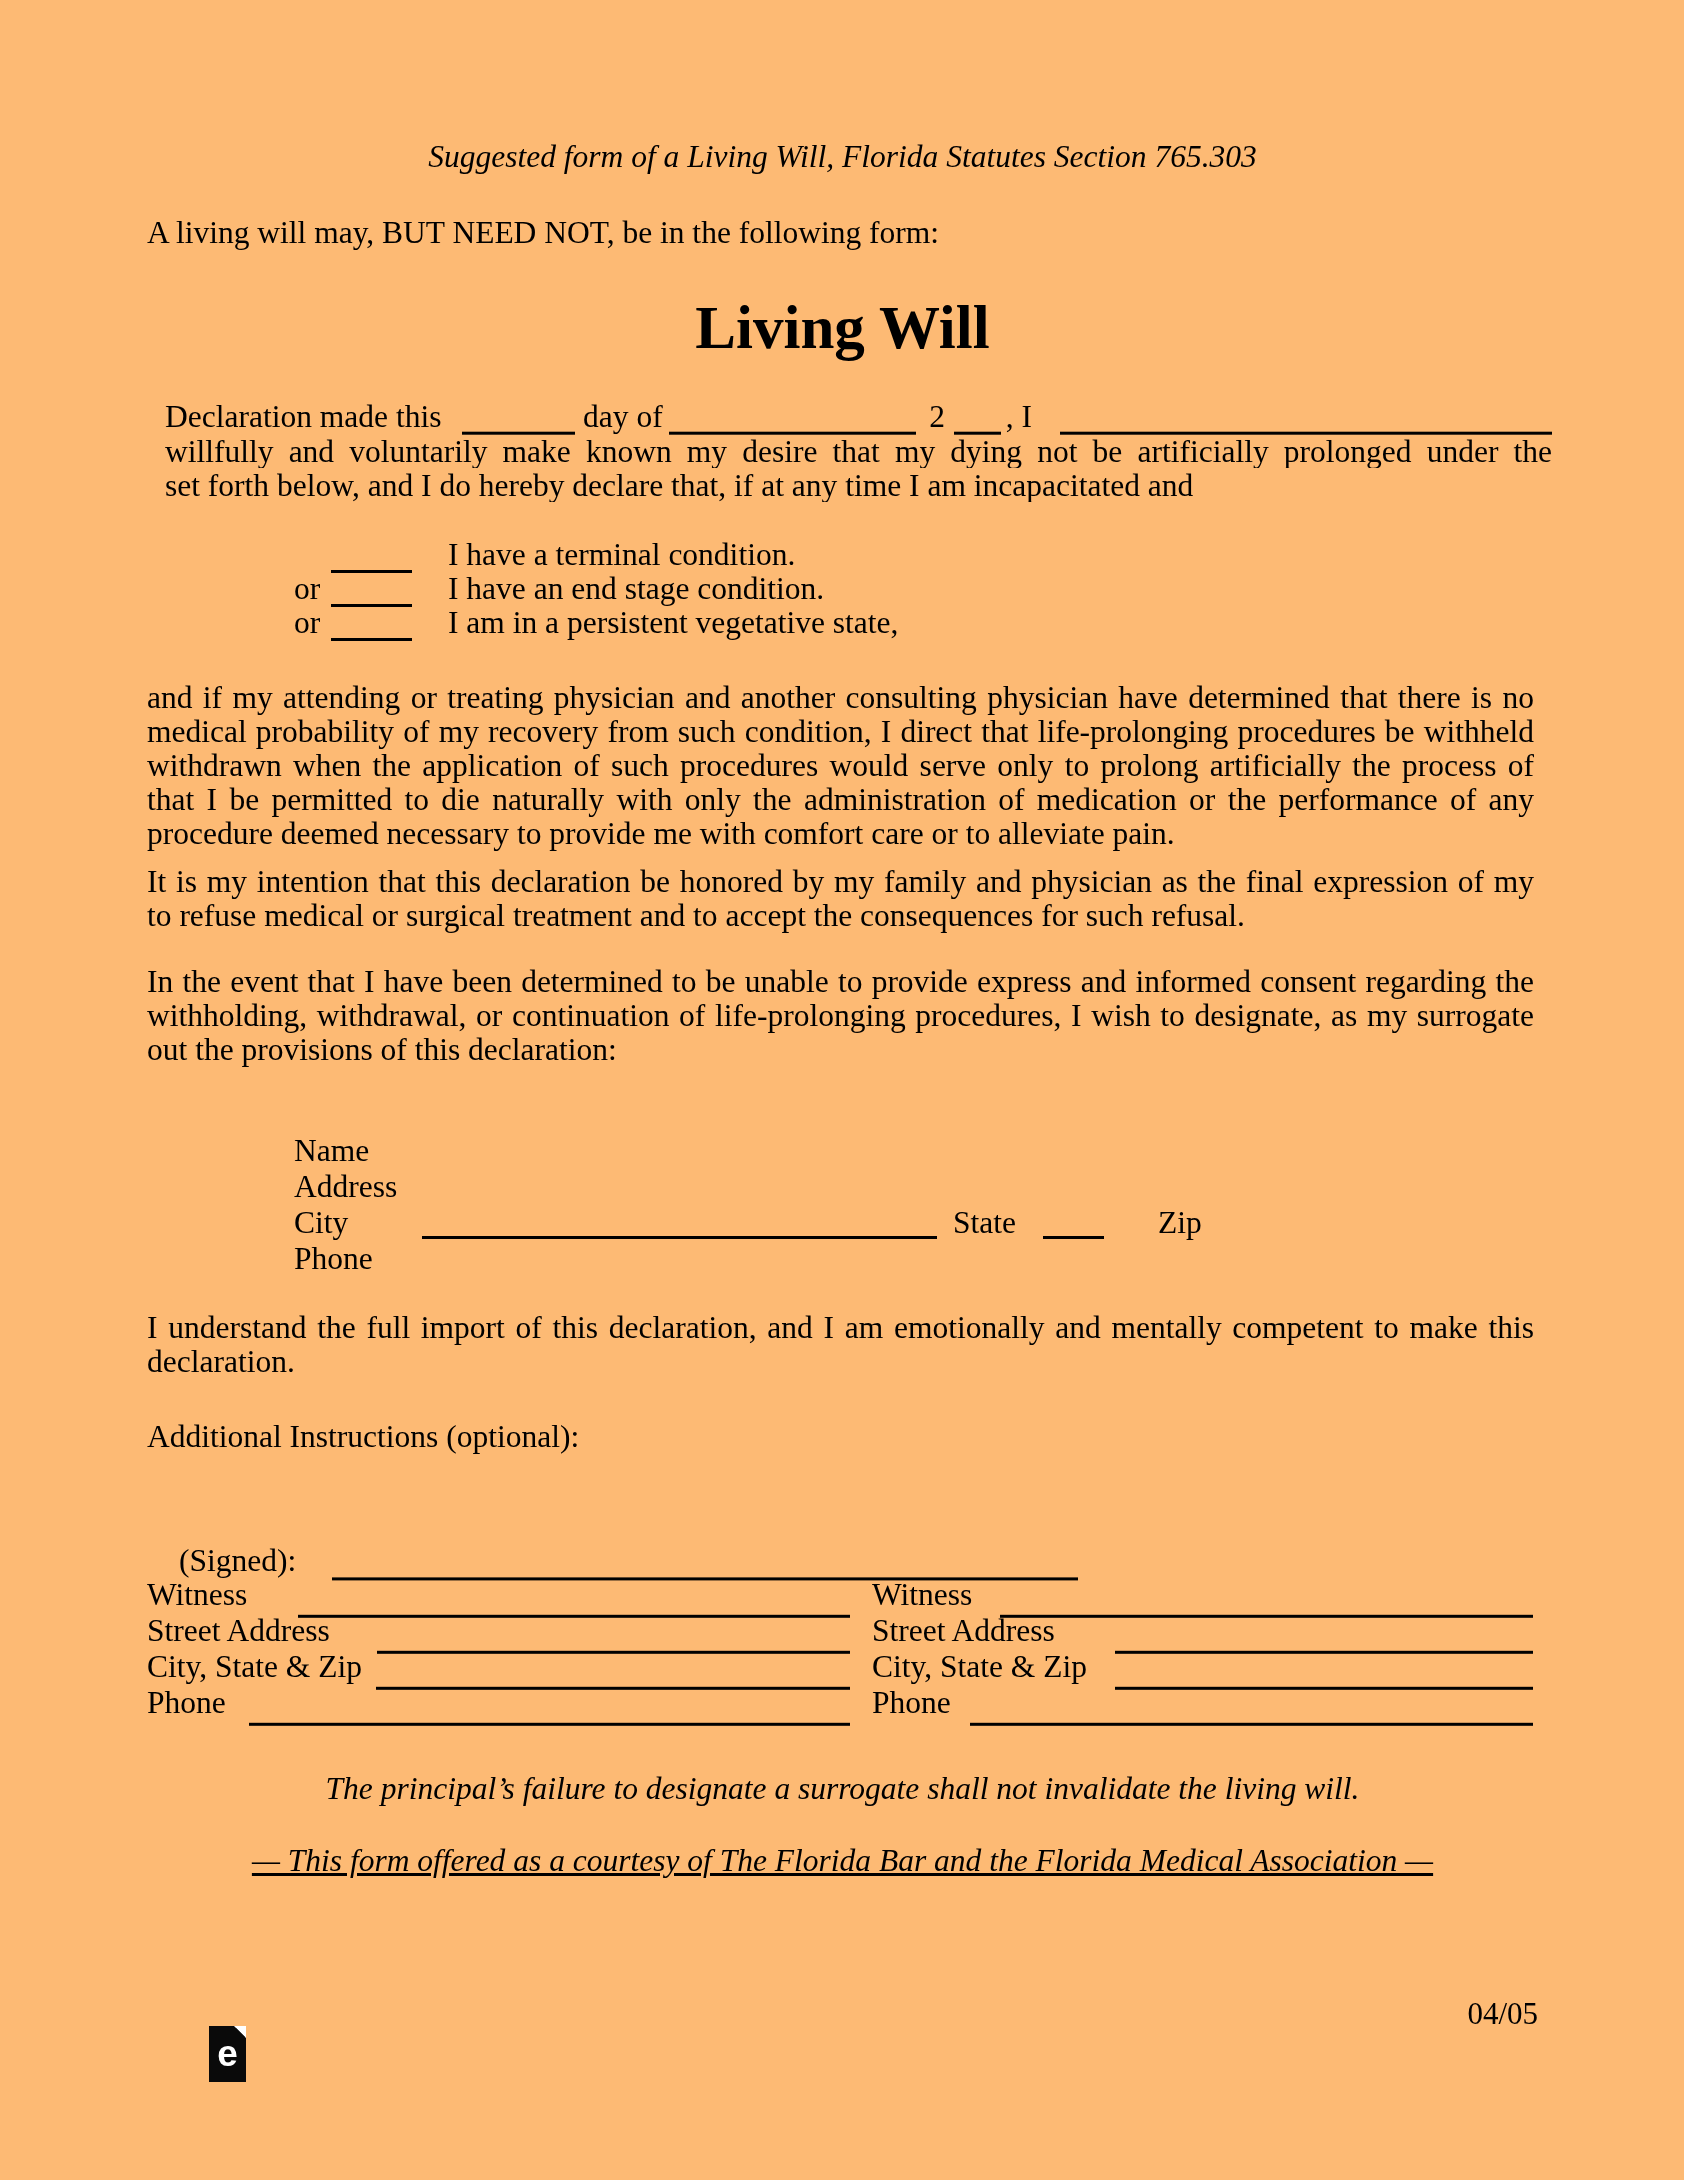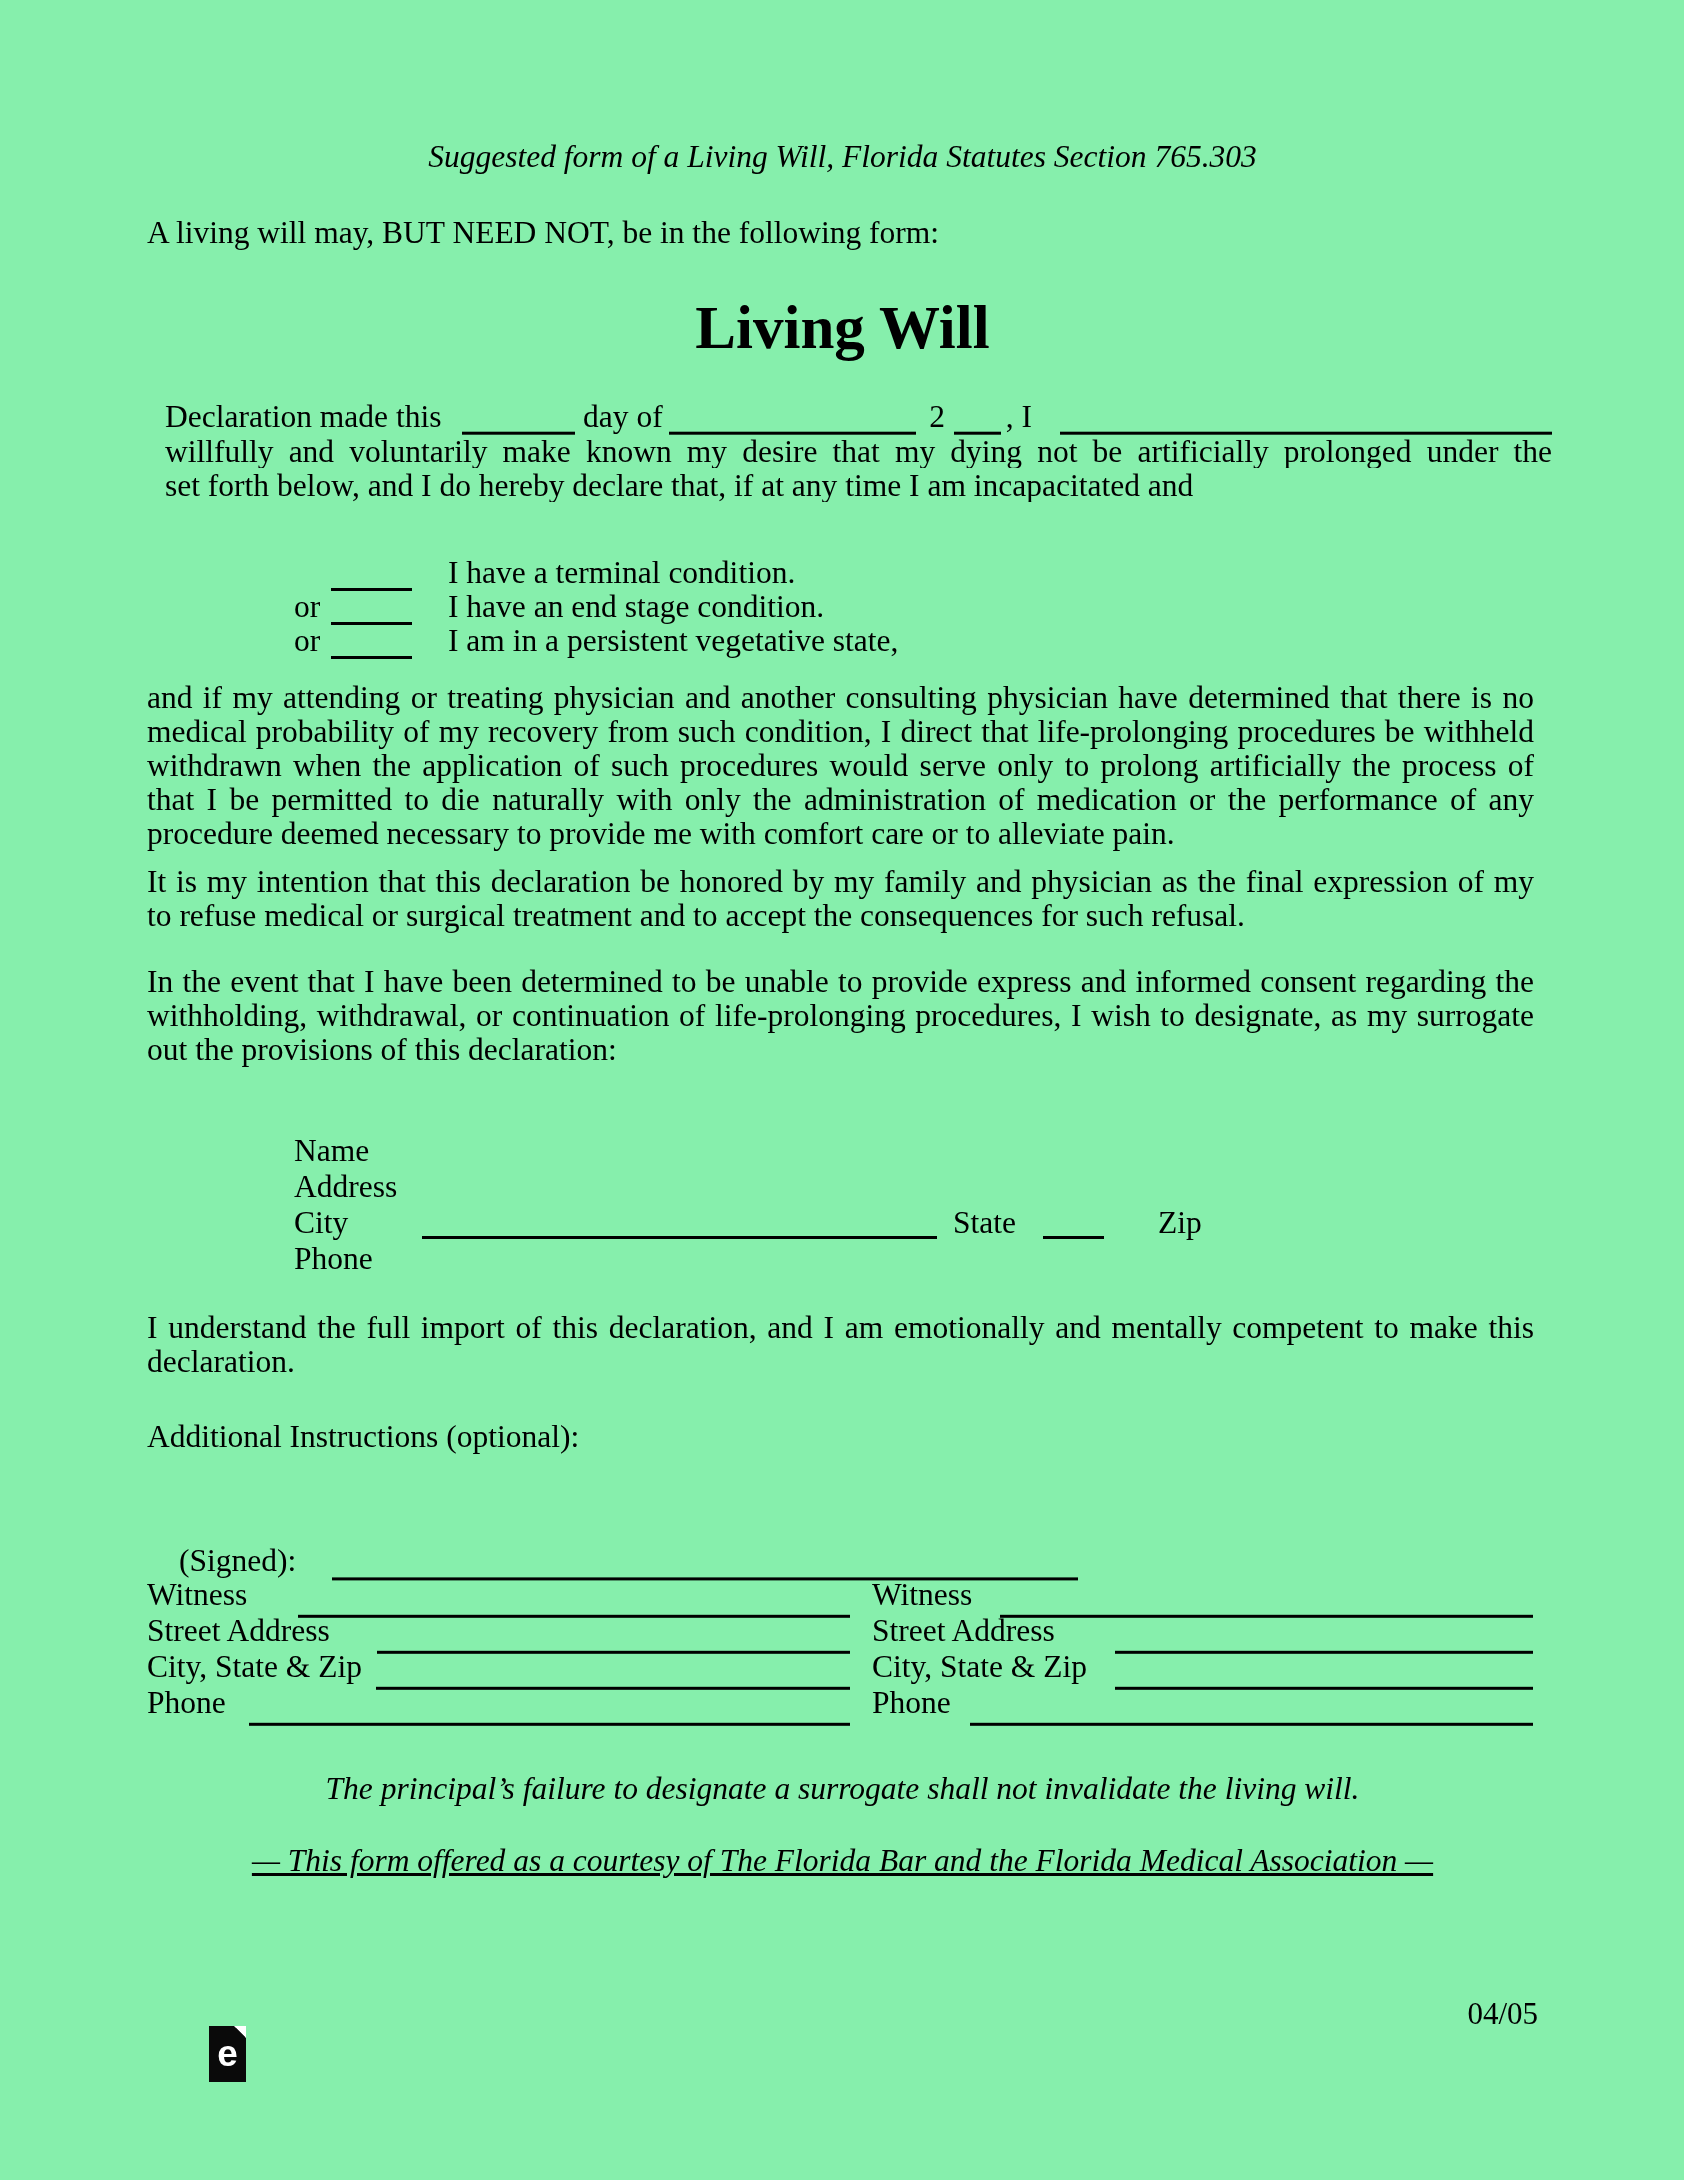--- a/index.html
+++ b/index.html
@@ -1,19 +1,19 @@
 <!DOCTYPE html>
 <html style="font-size:13.6px"><head>
 <meta charset="utf-8">
 <style>
   html,body{margin:0;padding:0;background:#e8e8e8;}
   .page{
     position:relative;
     width:1685px;height:2181px;
-    background:#86efac;color:#000;
+    background:#fdba74;color:#000;
     font-family:"Liberation Serif","DejaVu Serif",serif;
     font-size:31.5px;line-height:34px;
     overflow:hidden;
   }
   .abs{position:absolute;}
   .centered{left:0;right:0;text-align:center;}
   .ital{font-style:italic;}
   .title{font-weight:bold;font-size:61px;line-height:65px;}
 
   
@@ -75,21 +75,21 @@
       <span class="iblank" style="width:247px;margin-left:6px;margin-right:13.6px;"></span>
       <span>2</span>
       <span class="iblank" style="width:47px;margin-left:9.4px;margin-right:4.3px;"></span>
       <span>, I</span>
       <span class="iblank fill" style="margin-left:28px;"></span>
     </div>
     <div class="jline">willfully and voluntarily make known my desire that my dying not be artificially prolonged under the circumstances</div>
     <div class="lline">set forth below, and I do hereby declare that, if at any time I am incapacitated and</div>
   </div>
 
-  <div class="abs" style="top:538px;left:294px;margin-top:18px;">
+  <div class="abs" style="top:538px;left:294px;">
     <div class="cond-row">
       <span class="cond-or"></span><span class="cond-blank"></span><span>I have a terminal condition.</span>
     </div>
     <div class="cond-row">
       <span class="cond-or">or</span><span class="cond-blank"></span><span>I have an end stage condition.</span>
     </div>
     <div class="cond-row">
       <span class="cond-or">or</span><span class="cond-blank"></span><span>I am in a persistent vegetative state,</span>
     </div>
   </div>

